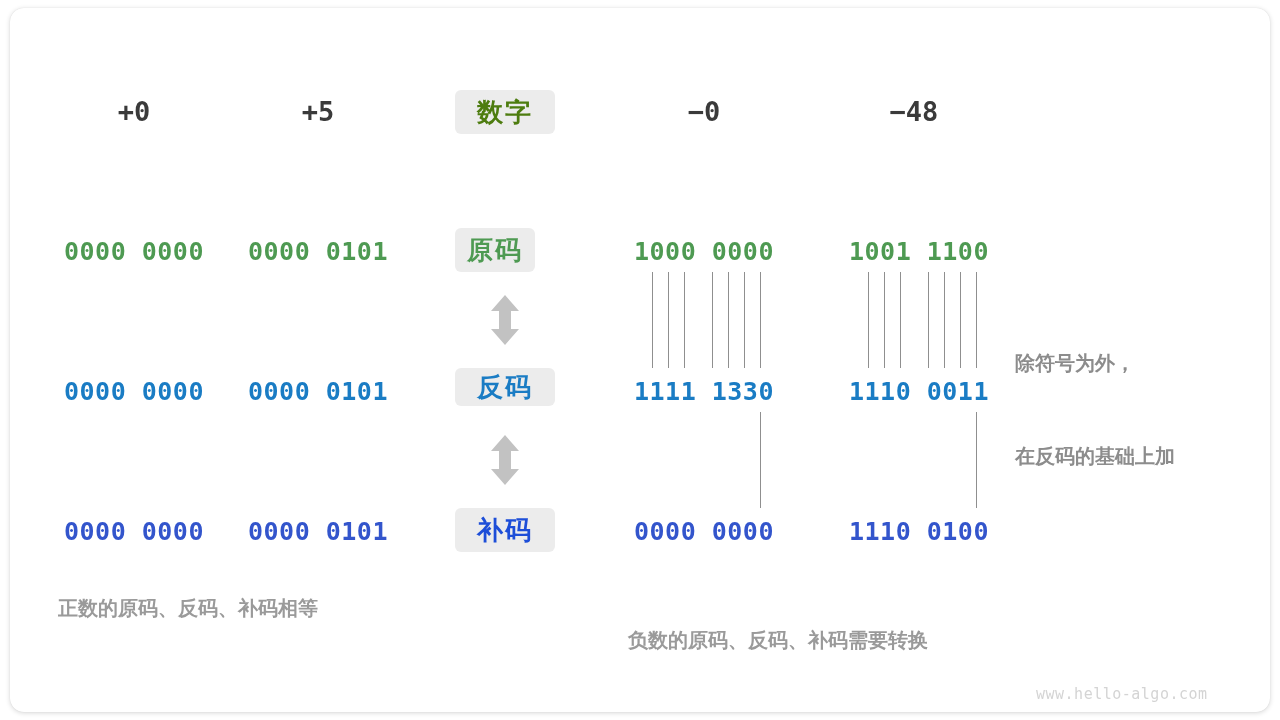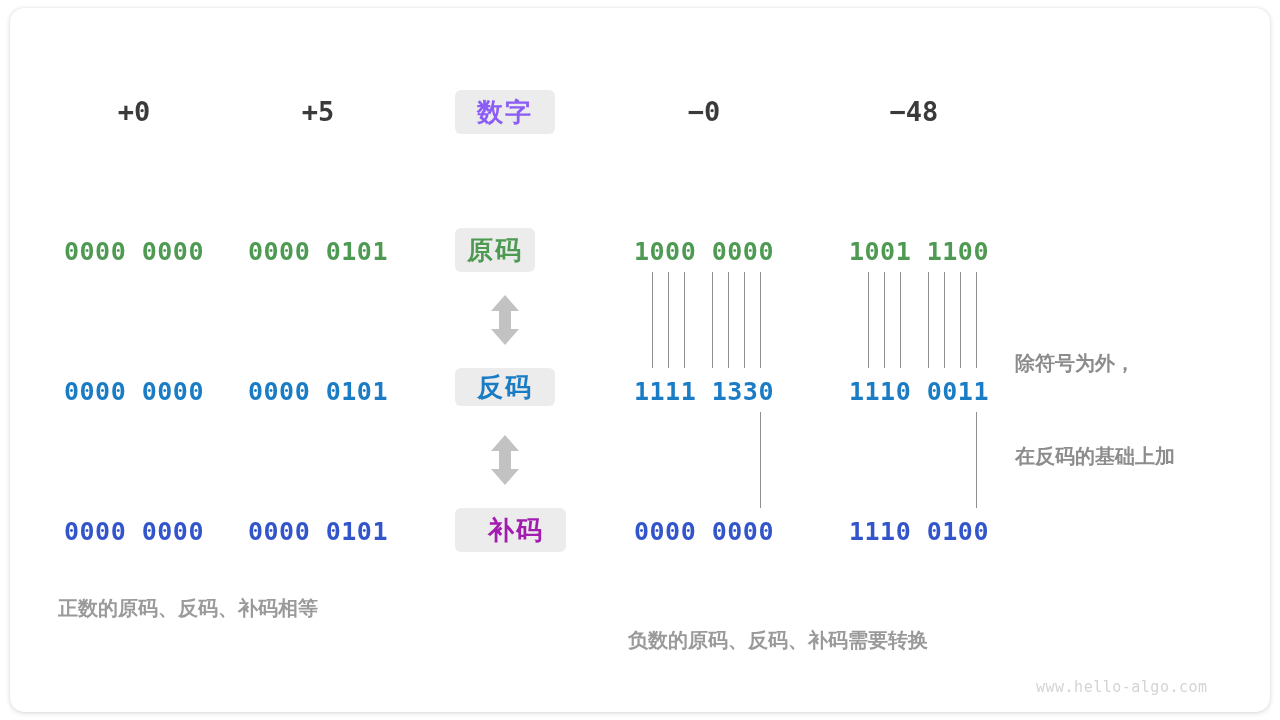--- a/index.html
+++ b/index.html
@@ -57,24 +57,24 @@
     position: absolute;
     background: #ececec;
     border-radius: 6px;
     display: flex;
     align-items: center;
     justify-content: center;
     font-size: 26px;
     font-weight: bold;
     letter-spacing: 2px;
   }
-  .badge.b-num  { color: #8b5cf6; }
+  .badge.b-num  { color: #4d7c0f; }
   .badge.b-yuan { color: #4e9a52; }
   .badge.b-fan  { color: #1a7cc4; }
-  .badge.b-bu   { color: #a21caf; padding-left: 11px; }
+  .badge.b-bu   { color: #1d4ed8; }
 
   
   .dbl-arrow {
     position: absolute;
     width: 36px;
     height: 54px;
   }
 
   
   .vline {
@@ -101,20 +101,21 @@
     white-space: pre;
   }
 
   .watermark {
     position: absolute;
     color: #d4d4d4;
     font-size: 15px;
     font-family: "DejaVu Sans Mono", "Liberation Mono", monospace;
     white-space: pre;
     letter-spacing: 0.5px;
+    margin-top: 7px;
   }
 </style>
 </head>
 <body>
 
 <div id="card">
 
   <div class="cell num-head" style="left:54px;  top:90px; width:140px;">+0</div>
   <div class="cell num-head" style="left:238px; top:90px; width:140px;">+5</div>
   <div class="cell num-head" style="left:624px; top:90px; width:140px;">−0</div>

